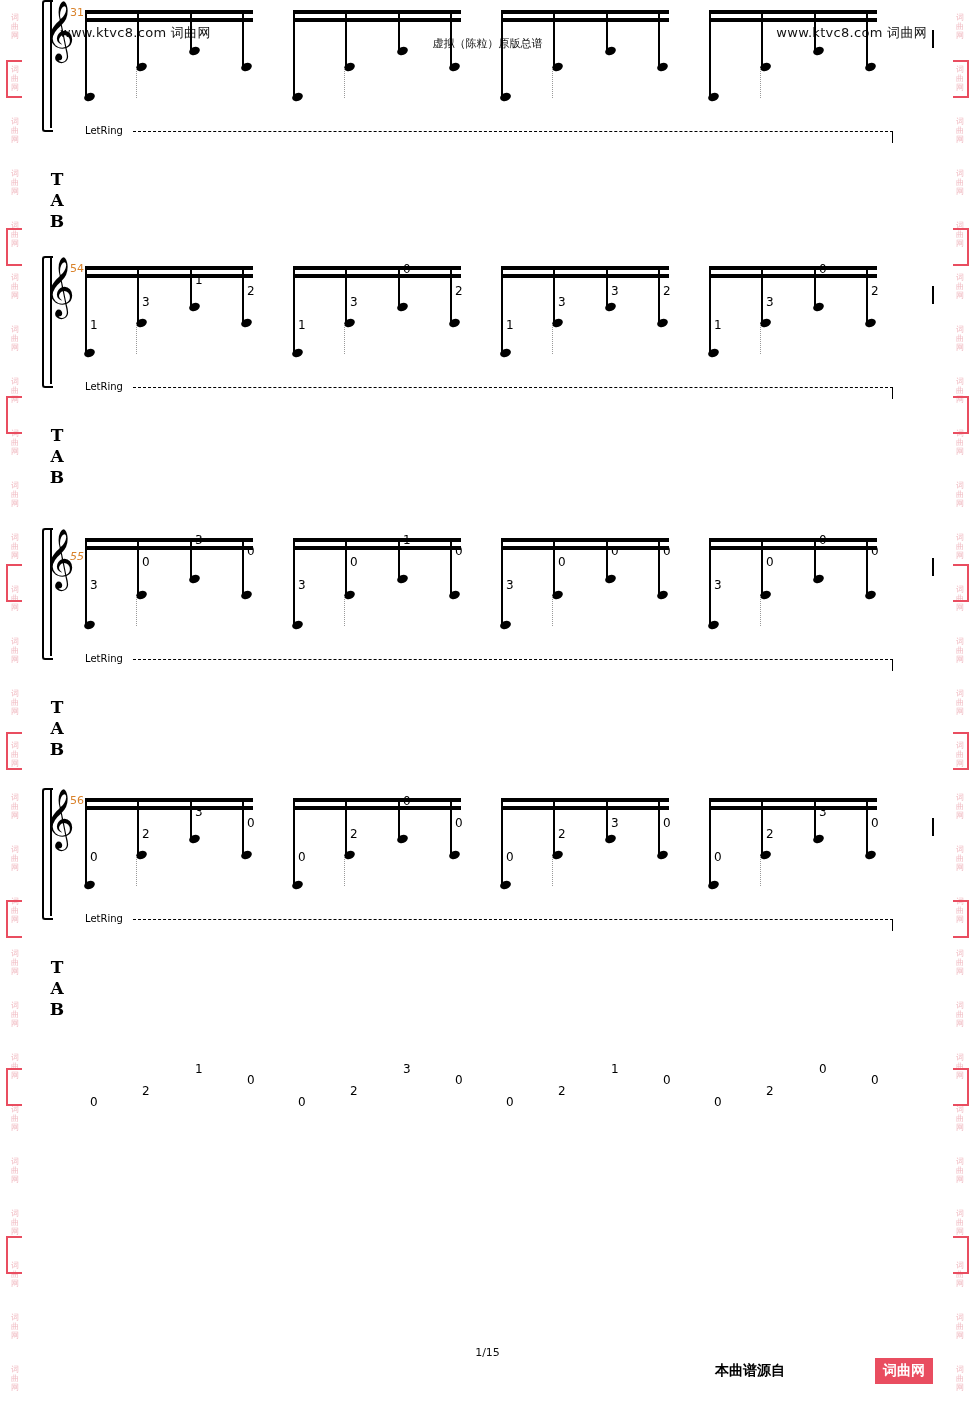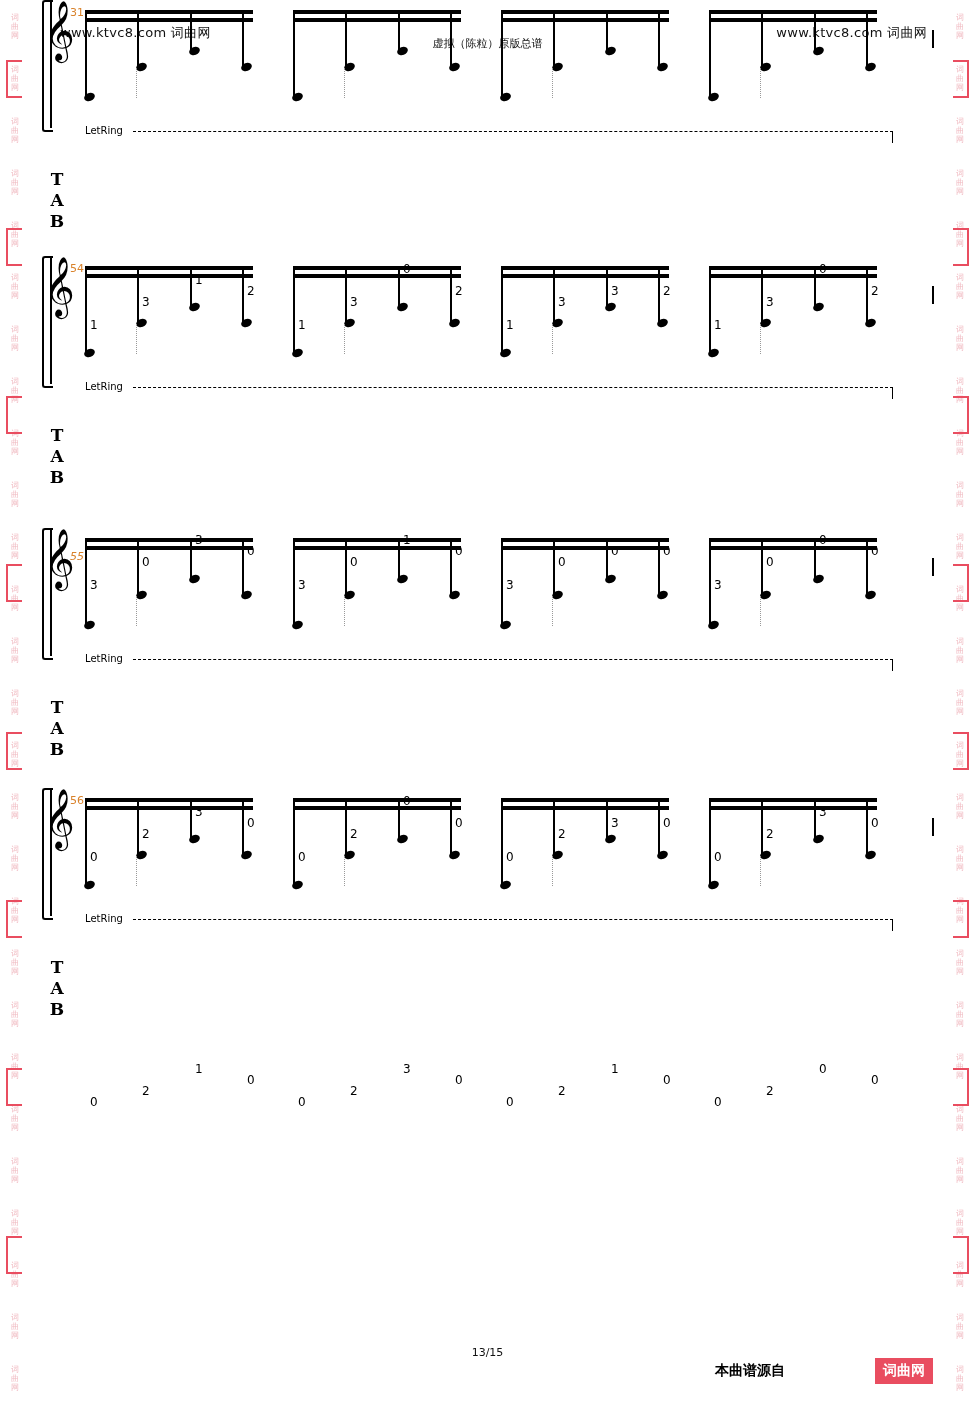--- a/index.html
+++ b/index.html
@@ -576,21 +576,21 @@
       <div class="letring" style="left: 85px; top: 125px;">LetRing</div>
       <div class="letring-line" style="left: 133px; top: 131px; width: 760px;"></div>
       <div style="position: absolute; left: 892px; top: 131px; width: 1px; height: 12px; background: rgb(0, 0, 0);"></div>
       <div class="tab-label" style="left: 48px; top: 172px;">T</div>
       <div class="tab-label" style="left: 48px; top: 193px;">A</div>
       <div class="tab-label" style="left: 48px; top: 214px;">B</div>
       <div class="tick" style="left: 932px; top: 30px;"></div>
     </div>
   </div>
 
-<div class="pagenum">13/15</div>
+<div class="pagenum">1/15</div>
 <div class="foot-note">本曲谱源自</div>
 <div class="foot-logo">词曲网</div>
 
 <div class="tabnum" style="left: 90px; top: 318px;">1</div>
 <div class="tabnum" style="left: 142px; top: 295px;">3</div>
 <div class="tabnum" style="left: 195px; top: 273px;">1</div>
 <div class="tabnum" style="left: 247px; top: 284px;">2</div>
 <div class="tabnum" style="left: 298px; top: 318px;">1</div>
 <div class="tabnum" style="left: 350px; top: 295px;">3</div>
 <div class="tabnum" style="left: 403px; top: 262px;">0</div>

